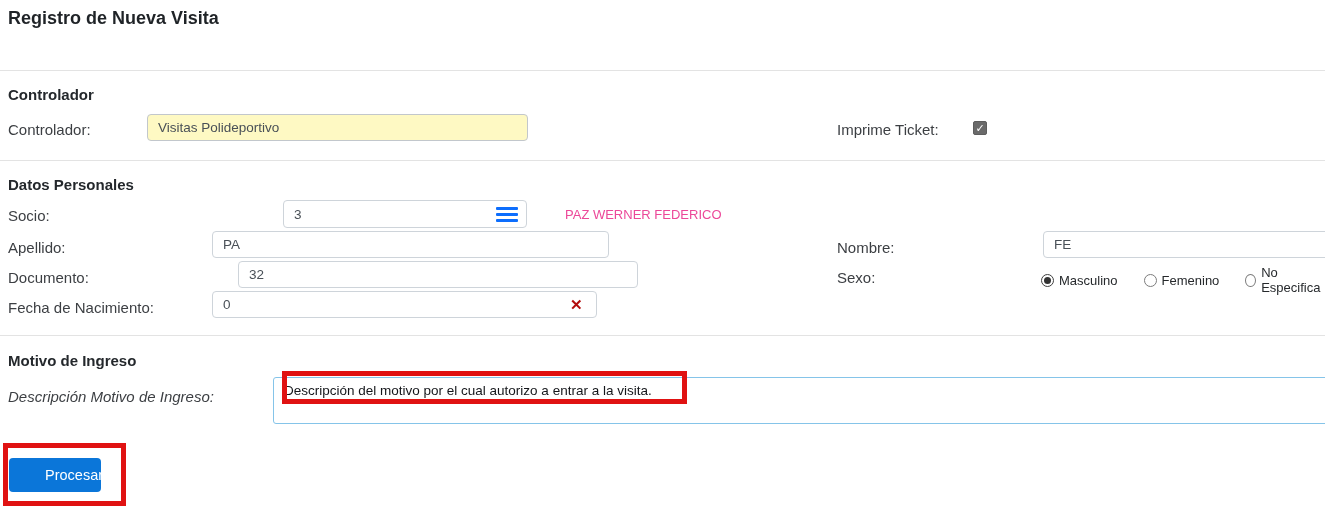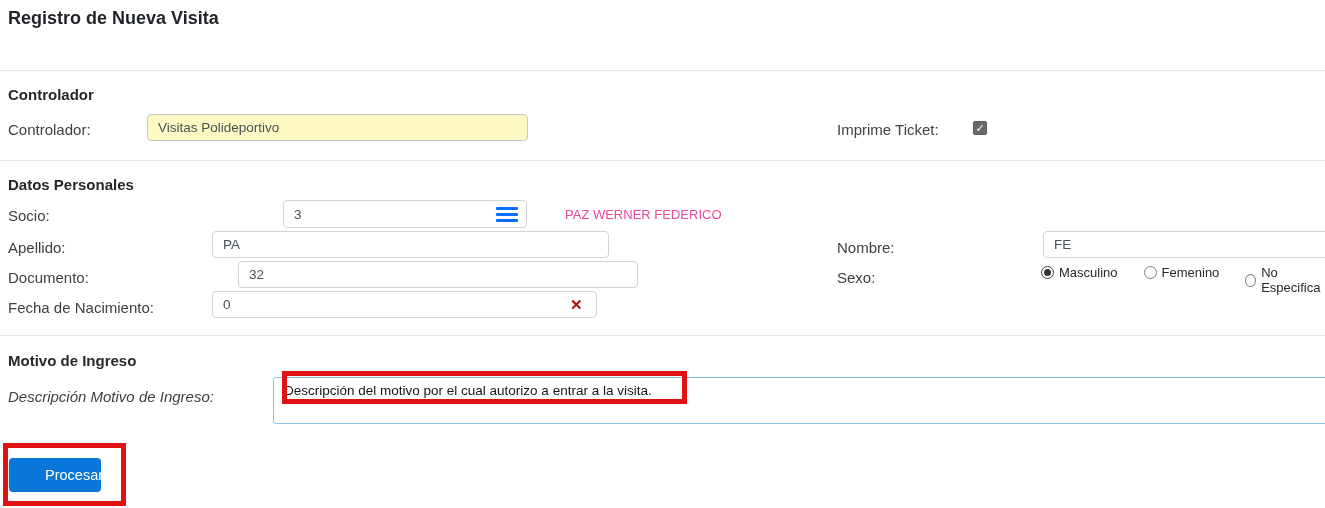--- a/index.html
+++ b/index.html
@@ -31,21 +31,21 @@
   .text-input:disabled{background:#fef9c3;border-color:#c2c7cc;color:#495057;}
   .input-wrap{box-sizing:border-box;border:1px solid #ced4da;border-radius:4px;background:#fff;display:flex;align-items:center;}
   .input-wrap input{border:none;outline:none;flex:1;min-width:0;padding:0 10px;font-size:13.5px;color:#495057;font-family:"Liberation Sans", sans-serif;background:transparent;}
   .menu-icon{display:flex;flex-direction:column;justify-content:center;gap:3px;margin-right:8px;cursor:pointer;}
   .menu-icon span{display:block;width:22px;height:3px;background:#0d6efd;border-radius:1px;}
   .member-name{font-size:13px;color:#ec4899;}
   .checkbox{
     box-sizing:border-box;width:14px;height:14px;background:#6a6a6a;border:1px solid #5d5d5d;
     border-radius:2px;color:#fff;font-size:11px;line-height:12px;text-align:center;cursor:pointer;
   }
-  .radio-row{display:flex;align-items:flex-start;gap:26px;}
+  .radio-row{display:flex;align-items:center;gap:26px;}
   .radio-opt{display:flex;align-items:center;gap:5px;font-size:13px;color:#26292c;cursor:pointer;}
   .radio-circle{box-sizing:border-box;width:13px;height:13px;border:1px solid #7c7c7c;border-radius:50%;background:#fff;position:relative;}
   .radio-opt.checked .radio-circle{border-color:#3f3f3f;}
   .radio-opt.checked .radio-circle::after{
     content:"";position:absolute;left:2px;top:2px;width:7px;height:7px;border-radius:50%;background:#333;
   }
   .error-x{font-size:15px;font-weight:700;color:#b20c0c;line-height:1;}
   .motivo-textarea{
     box-sizing:border-box;
     border:1px solid #85c4e9;

